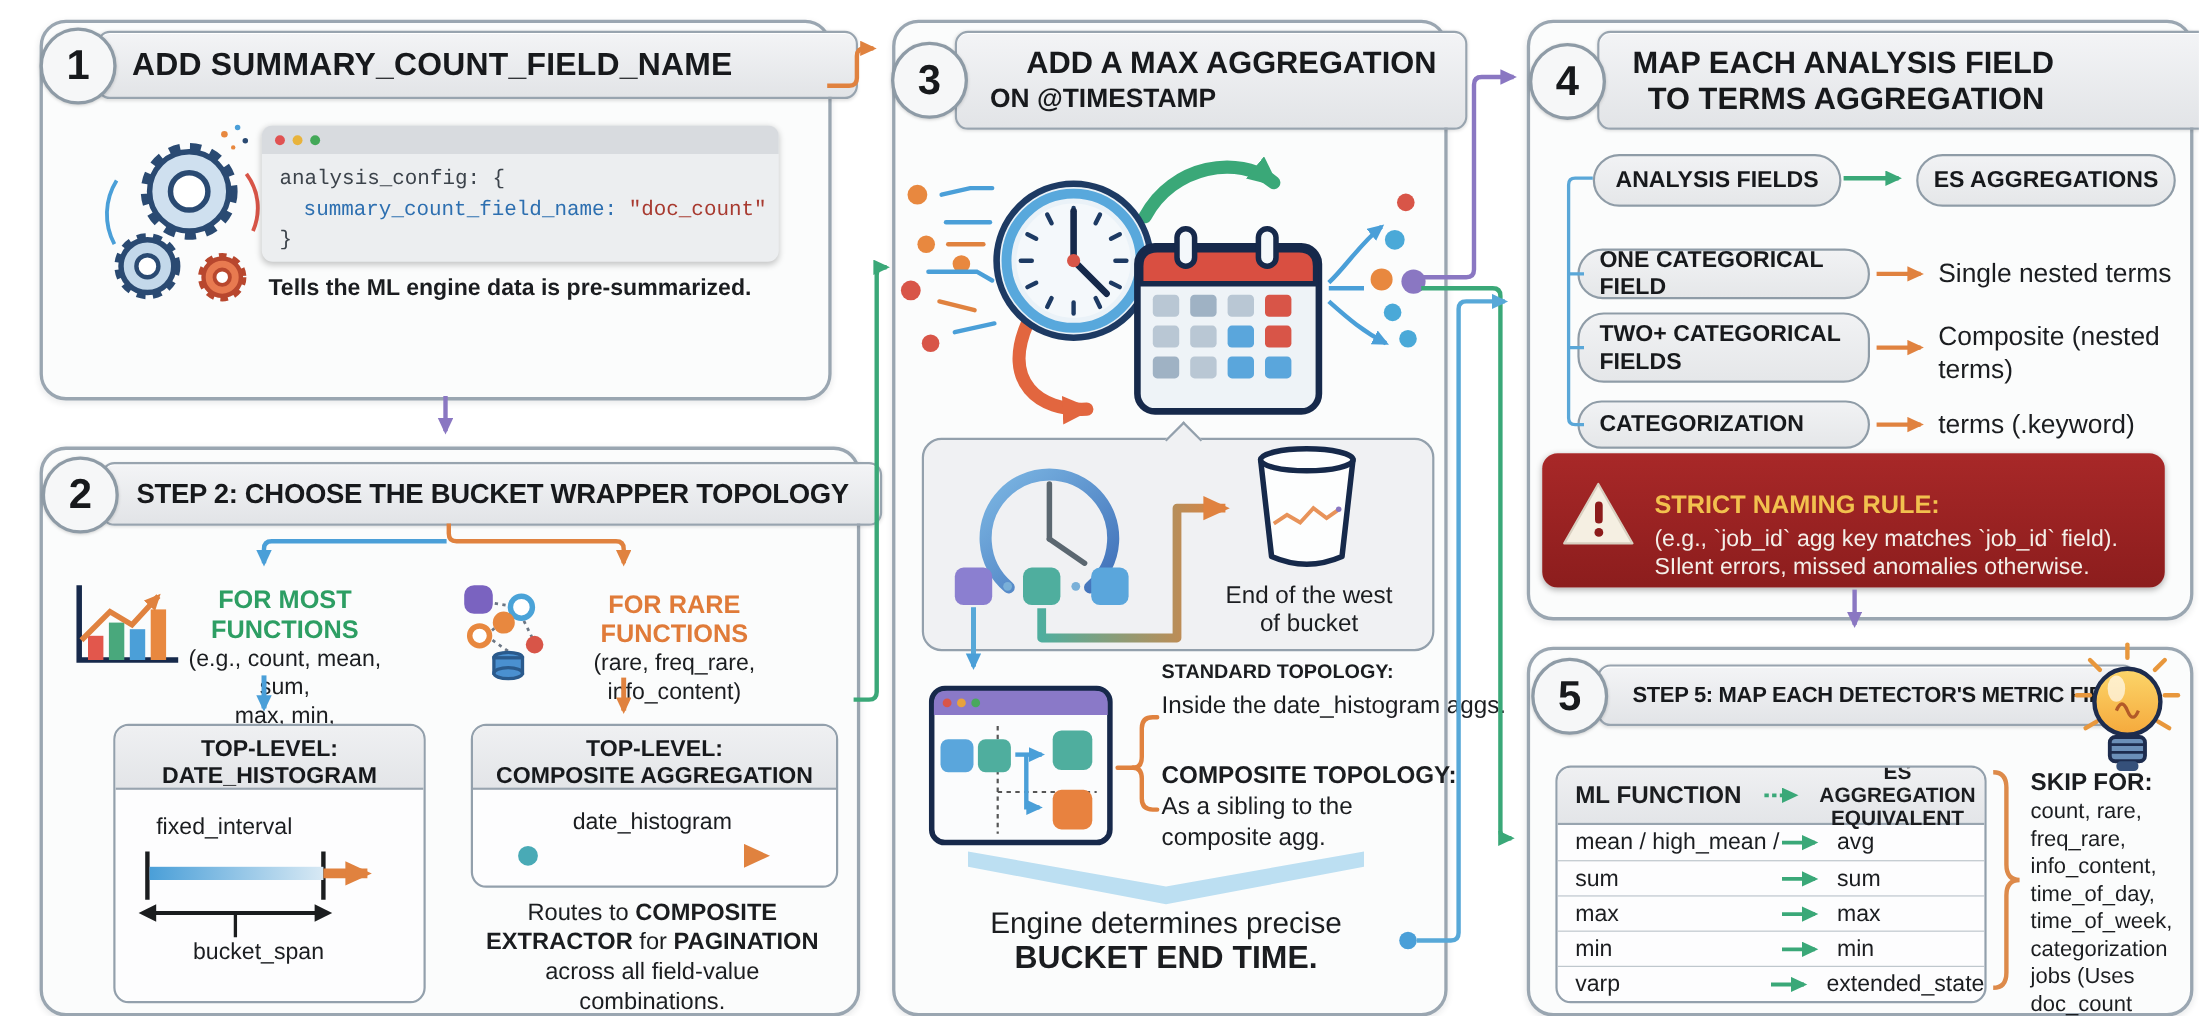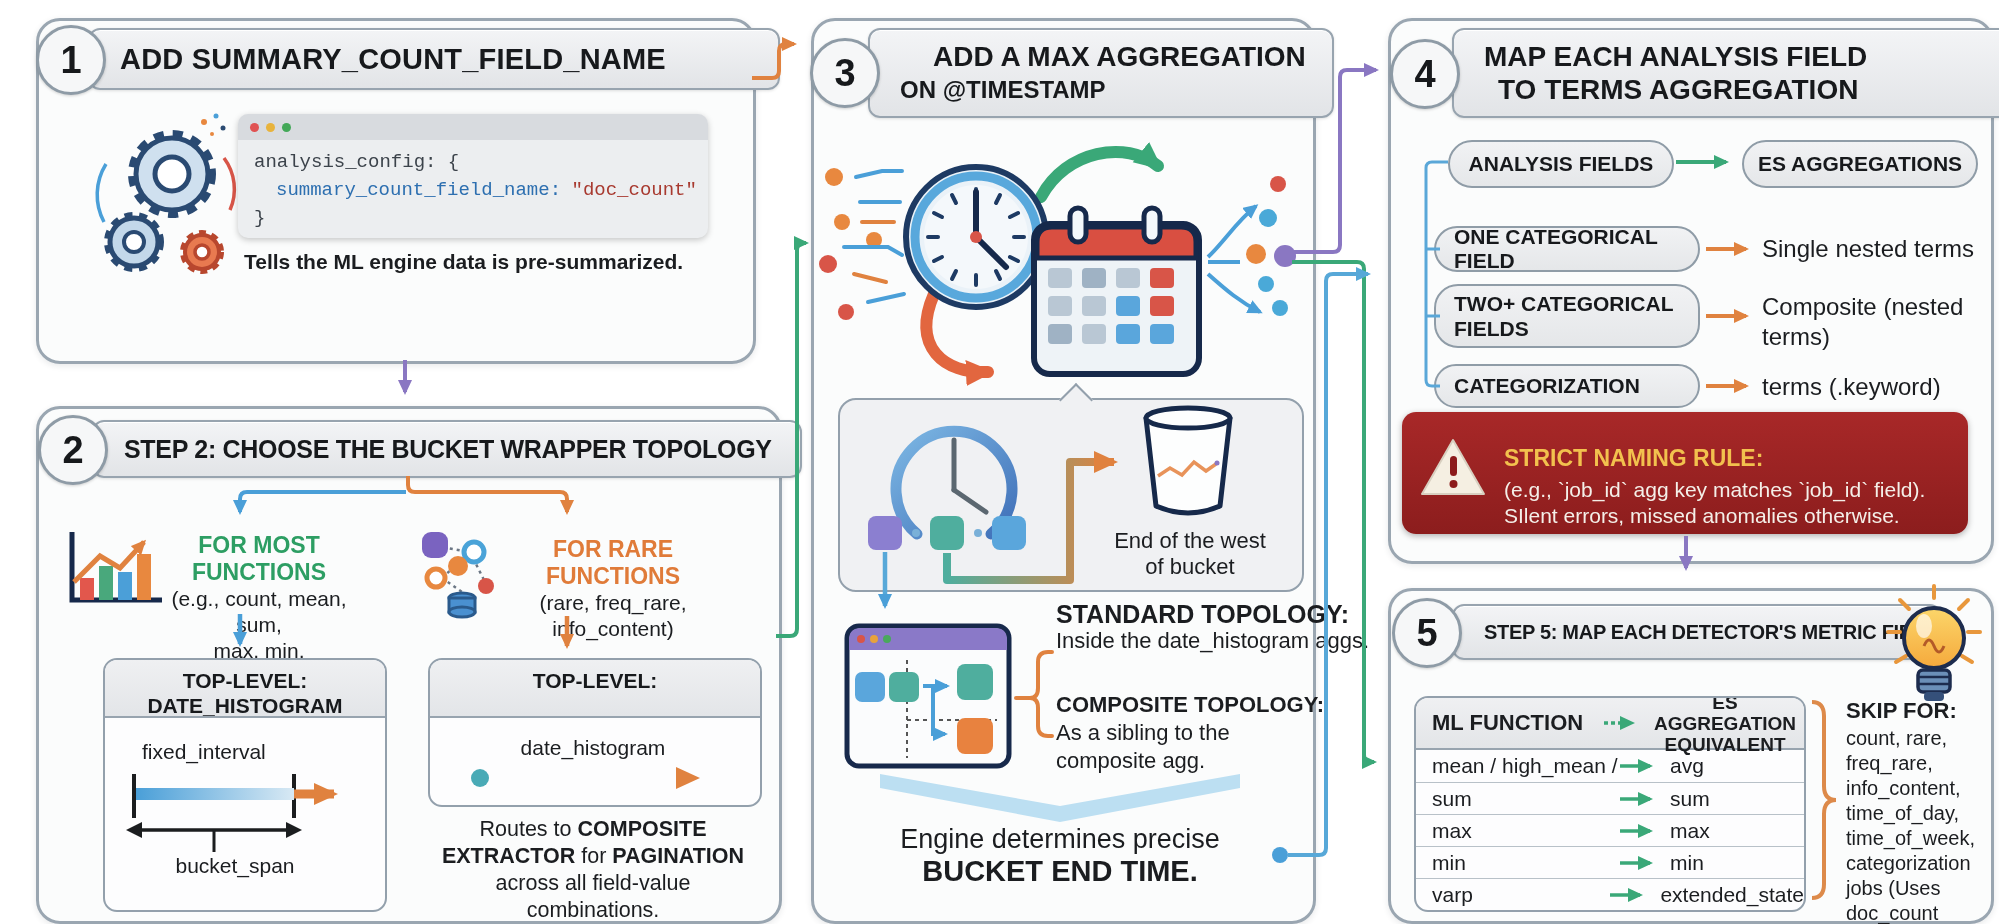--- a/index.html
+++ b/index.html
@@ -139,20 +139,21 @@
   <line x1="22" y1="58" x2="170" y2="58" stroke="#1b1d1f" stroke-width="3.5"></line>
   <polygon points="8,58 24,50 24,66" fill="#1b1d1f"></polygon>
   <polygon points="184,58 168,50 168,66" fill="#1b1d1f"></polygon>
   <line x1="96" y1="58" x2="96" y2="80" stroke="#1b1d1f" stroke-width="3"></line>
 </svg>
 <div class="t c" style="left:150px;top:854px;width:170px;font-size:21px;">bucket_span</div>
 
 <div class="sub-box" style="left:428px;top:658px;width:330px;height:145px;">
   <div class="sub-hd">
     <div>TOP-LEVEL:</div>
+    <div>COMPOSITE AGGREGATION</div>
   </div>
 </div>
 <div class="t c" style="left:428px;top:736px;width:330px;font-size:21px;">date_histogram</div>
 <svg style="left:468px;top:764px;" width="270" height="28" viewBox="0 0 270 28">
   <circle cx="12" cy="14" r="9" fill="#49aab6"></circle>
   <line x1="22" y1="14" x2="228" y2="14" stroke="url(#gradDH)" stroke-width="5" marker-end="url(#ar-ob)"></line>
 </svg>
 <div class="t c" style="left:430px;top:816px;width:326px;font-size:21.5px;line-height:27px;">
   <span>Routes to </span><span class="b">COMPOSITE EXTRACTOR</span><span> for </span><span class="b">PAGINATION</span><span> across all field-value combinations.</span>
 </div>
@@ -274,21 +275,21 @@
   <line x1="62" y1="36" x2="62" y2="134" stroke="#555" stroke-width="2" stroke-dasharray="4 4"></line>
   <line x1="62" y1="96" x2="152" y2="96" stroke="#555" stroke-width="2" stroke-dasharray="4 4"></line>
   <rect x="10" y="48" width="30" height="30" rx="7" fill="#5aa6dc"></rect>
   <rect x="44" y="48" width="30" height="30" rx="7" fill="#4fae9e"></rect>
   <rect x="112" y="40" width="36" height="36" rx="8" fill="#4fae9e"></rect>
   <rect x="112" y="94" width="36" height="36" rx="8" fill="#e8823f"></rect>
   <line x1="78" y1="62" x2="102" y2="62" stroke="#4a9fd8" stroke-width="4" marker-end="url(#ar-b)"></line>
   <path d="M88,62 V110 H100" fill="none" stroke="#4a9fd8" stroke-width="4" marker-end="url(#ar-b)"></path>
 </svg>
 
-<div class="t b" style="left:1056px;top:600px;font-size:25px;">STANDARD TOPOLOGY:</div>
+<div class="t b" style="left:1056px;top:600px;font-size:18px;">STANDARD TOPOLOGY:</div>
 <div class="t" style="left:1056px;top:628px;font-size:22px;">Inside the date_histogram aggs.</div>
 <div class="t b" style="left:1056px;top:692px;font-size:22px;">COMPOSITE TOPOLOGY:</div>
 <div class="t" style="left:1056px;top:720px;font-size:22px;">As a sibling to the</div>
 <div class="t" style="left:1056px;top:748px;font-size:22px;">composite agg.</div>
 
 <svg style="left:878px;top:768px;" width="364" height="62" viewBox="0 0 364 62">
   <polygon points="2,6 182,38 362,6 362,20 182,54 2,20" fill="#bcdff2"></polygon>
 </svg>
 <div class="t c" style="left:858px;top:824px;width:404px;">
   <div style="font-size:27px;">Engine determines precise</div>

